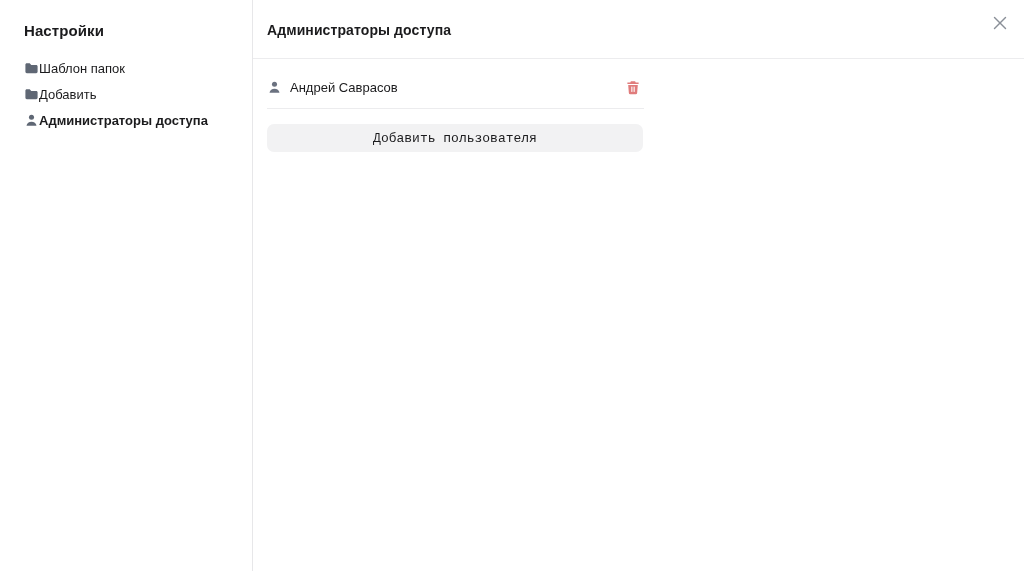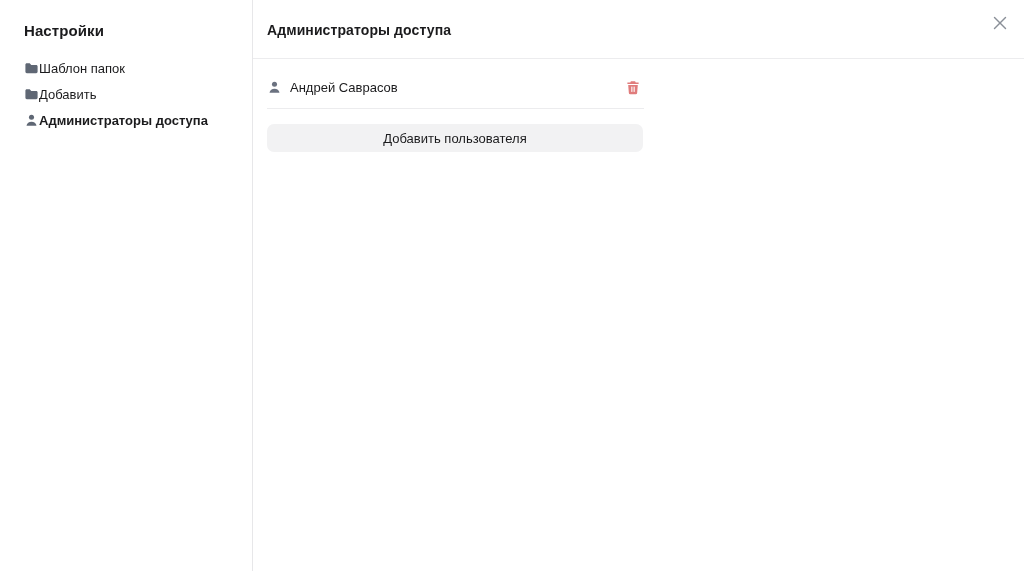--- a/index.html
+++ b/index.html
@@ -91,21 +91,21 @@
     display: inline-flex;
   }
   .delete-btn svg { width: 14px; height: 15px; display: block; }
   .add-btn {
     margin-top: 15px;
     width: 376px;
     height: 28px;
     border: none;
     border-radius: 7px;
     background: #f2f2f3;
-    font-family: Liberation Sans, sans-serif;
+    font-family: Liberation Mono, monospace;
     font-size: 13px;
     color: #1b1b1d;
     cursor: pointer;
   }
   .close-btn {
     position: absolute;
     top: 15px;
     right: 16px;
     width: 16px; height: 16px;
     background: none;

